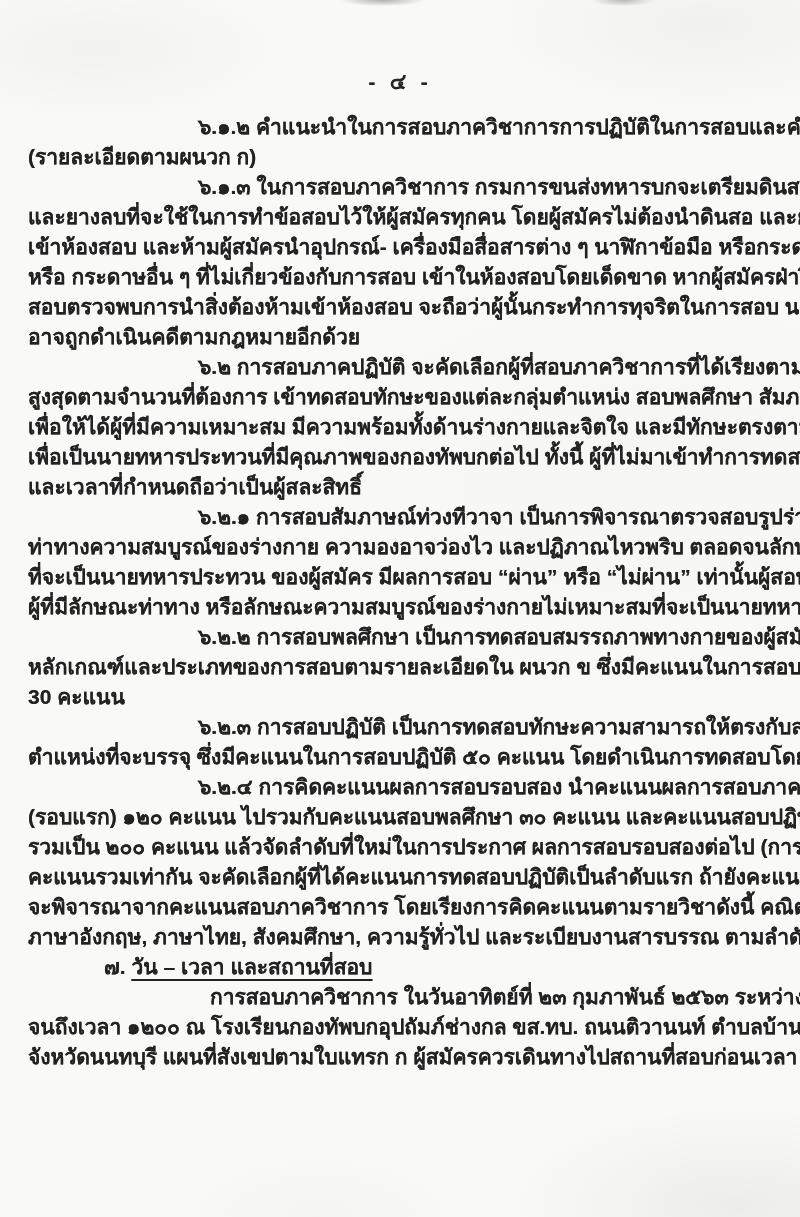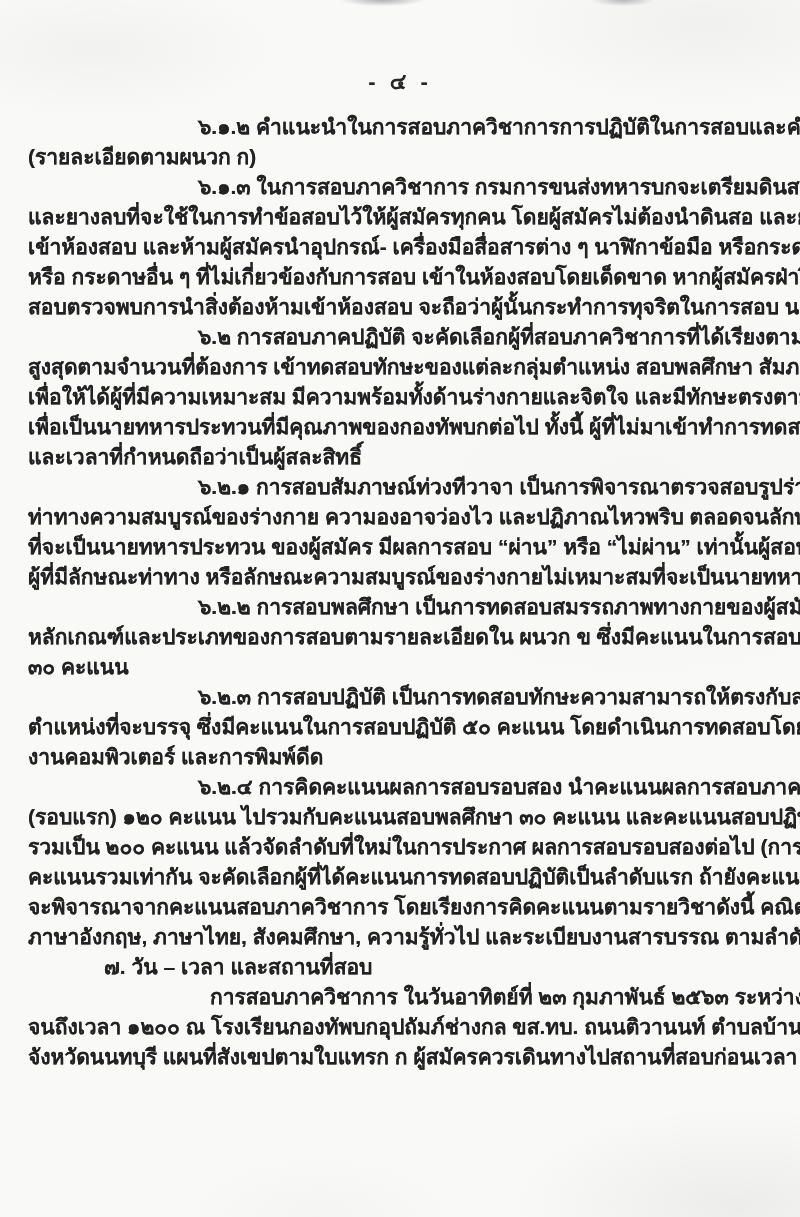--- a/index.html
+++ b/index.html
@@ -65,54 +65,55 @@
     text-shadow: 0 0 0.6px rgba(34,34,34,0.75);
     white-space: nowrap;
   }
   
   .role-flush   { margin-left: 8px; }
   .role-section { margin-left: 178px; }
   .role-h7      { margin-left: 84px; }
   .role-h71     { margin-left: 128px; }
   .role-pstart  { margin-left: 190px; }
   .underline {
+    text-decoration: underline;
     text-underline-offset: 5px;
     text-decoration-thickness: 1.5px;
   }
 </style>
 </head>
 <body>
 
 <div class="page">
   <div class="scan-smudge smudge-a"></div>
   <div class="scan-smudge smudge-b"></div>
   <div class="page-number">- ๔ -</div>
   <div class="doc">
       <div class="line role-section">๖.๑.๒ คำแนะนำในการสอบภาควิชาการการปฏิบัติในการสอบและคำเตือน</div>
       <div class="line role-flush">(รายละเอียดตามผนวก ก)</div>
       <div class="line role-section">๖.๑.๓ ในการสอบภาควิชาการ กรมการขนส่งทหารบกจะเตรียมดินสอดำชนิด 2B</div>
       <div class="line role-flush">และยางลบที่จะใช้ในการทำข้อสอบไว้ให้ผู้สมัครทุกคน โดยผู้สมัครไม่ต้องนำดินสอ และยางลบของตนเอง</div>
       <div class="line role-flush">เข้าห้องสอบ และห้ามผู้สมัครนำอุปกรณ์- เครื่องมือสื่อสารต่าง ๆ นาฬิกาข้อมือ หรือกระดาษจดข้อความ</div>
       <div class="line role-flush">หรือ กระดาษอื่น ๆ ที่ไม่เกี่ยวข้องกับการสอบ เข้าในห้องสอบโดยเด็ดขาด หากผู้สมัครฝ่าฝืน และกรรมการคุม</div>
       <div class="line role-flush">สอบตรวจพบการนำสิ่งต้องห้ามเข้าห้องสอบ จะถือว่าผู้นั้นกระทำการทุจริตในการสอบ นอกจากนี้ ผู้สมัครยัง</div>
+      <div class="line role-flush">อาจถูกดำเนินคดีตามกฎหมายอีกด้วย</div>
       <div class="line role-section">๖.๒ การสอบภาคปฏิบัติ จะคัดเลือกผู้ที่สอบภาควิชาการที่ได้เรียงตามลำดับคะแนน</div>
       <div class="line role-flush">สูงสุดตามจำนวนที่ต้องการ เข้าทดสอบทักษะของแต่ละกลุ่มตำแหน่ง สอบพลศึกษา สัมภาษณ์ ท่วงทีวาจา</div>
       <div class="line role-flush">เพื่อให้ได้ผู้ที่มีความเหมาะสม มีความพร้อมทั้งด้านร่างกายและจิตใจ และมีทักษะตรงตามตำแหน่งที่จะบรรจุ</div>
       <div class="line role-flush">เพื่อเป็นนายทหารประทวนที่มีคุณภาพของกองทัพบกต่อไป ทั้งนี้ ผู้ที่ไม่มาเข้าทำการทดสอบรอบสอง ตามวัน</div>
       <div class="line role-flush">และเวลาที่กำหนดถือว่าเป็นผู้สละสิทธิ์</div>
       <div class="line role-section">๖.๒.๑ การสอบสัมภาษณ์ท่วงทีวาจา เป็นการพิจารณาตรวจสอบรูปร่างลักษณะ</div>
       <div class="line role-flush">ท่าทางความสมบูรณ์ของร่างกาย ความองอาจว่องไว และปฏิภาณไหวพริบ ตลอดจนลักษณะความเหมาะสม</div>
       <div class="line role-flush">ที่จะเป็นนายทหารประทวน ของผู้สมัคร มีผลการสอบ “ผ่าน” หรือ “ไม่ผ่าน” เท่านั้นผู้สอบไม่ผ่าน หมายถึง</div>
       <div class="line role-flush">ผู้ที่มีลักษณะท่าทาง หรือลักษณะความสมบูรณ์ของร่างกายไม่เหมาะสมที่จะเป็นนายทหารประทวน</div>
       <div class="line role-section">๖.๒.๒ การสอบพลศึกษา เป็นการทดสอบสมรรถภาพทางกายของผู้สมัคร โดยมี</div>
       <div class="line role-flush">หลักเกณฑ์และประเภทของการสอบตามรายละเอียดใน ผนวก ข ซึ่งมีคะแนนในการสอบพลศึกษา</div>
-      <div class="line role-flush">๓๐ คะแนน</div>
+      <div class="line role-flush">30 คะแนน</div>
       <div class="line role-section">๖.๒.๓ การสอบปฏิบัติ เป็นการทดสอบทักษะความสามารถให้ตรงกับสายงานหรือ</div>
       <div class="line role-flush">ตำแหน่งที่จะบรรจุ ซึ่งมีคะแนนในการสอบปฏิบัติ ๕๐ คะแนน โดยดำเนินการทดสอบโดยการวัดทักษะการใช้</div>
-      <div class="line role-flush">งานคอมพิวเตอร์ และการพิมพ์ดีด</div>
       <div class="line role-section">๖.๒.๔ การคิดคะแนนผลการสอบรอบสอง นำคะแนนผลการสอบภาควิชาการ</div>
       <div class="line role-flush">(รอบแรก) ๑๒๐ คะแนน ไปรวมกับคะแนนสอบพลศึกษา ๓๐ คะแนน และคะแนนสอบปฏิบัติ ๕๐ คะแนน</div>
       <div class="line role-flush">รวมเป็น ๒๐๐ คะแนน แล้วจัดลำดับที่ใหม่ในการประกาศ ผลการสอบรอบสองต่อไป (การคิดคะแนนกรณี</div>
       <div class="line role-flush">คะแนนรวมเท่ากัน จะคัดเลือกผู้ที่ได้คะแนนการทดสอบปฏิบัติเป็นลำดับแรก ถ้ายังคะแนนเท่ากันอีก</div>
       <div class="line role-flush">จะพิจารณาจากคะแนนสอบภาควิชาการ โดยเรียงการคิดคะแนนตามรายวิชาดังนี้ คณิตศาสตร์, วิทยาศาสตร์,</div>
       <div class="line role-flush">ภาษาอังกฤษ, ภาษาไทย, สังคมศึกษา, ความรู้ทั่วไป และระเบียบงานสารบรรณ ตามลำดับ)</div>
       <div class="line role-h7"><span>๗. </span><span class="underline">วัน – เวลา และสถานที่สอบ</span></div>
       <div class="line role-pstart">การสอบภาควิชาการ ในวันอาทิตย์ที่ ๒๓ กุมภาพันธ์ ๒๕๖๓ ระหว่างเวลา ๐๘๐๐</div>
       <div class="line role-flush">จนถึงเวลา ๑๒๐๐ ณ โรงเรียนกองทัพบกอุปถัมภ์ช่างกล ขส.ทบ. ถนนติวานนท์ ตำบลบ้านใหม่ อำเภอปากเกร็ด</div>
       <div class="line role-flush">จังหวัดนนทบุรี แผนที่สังเขปตามใบแทรก ก ผู้สมัครควรเดินทางไปสถานที่สอบก่อนเวลา เพื่อเตรียมตัวให้</div>

